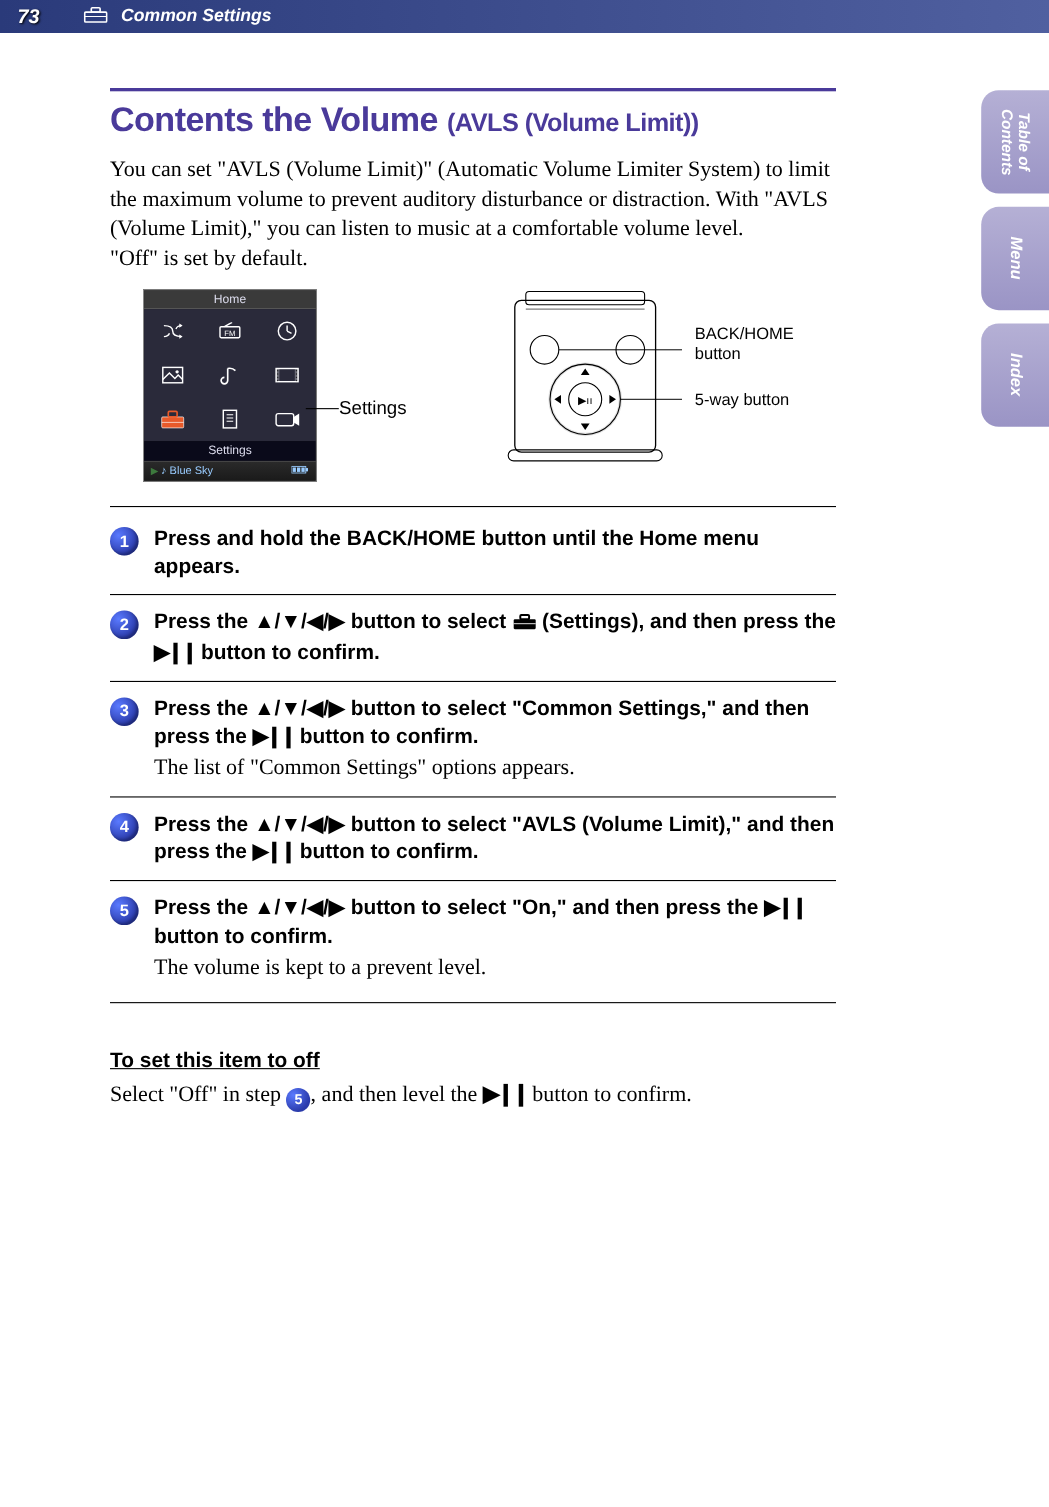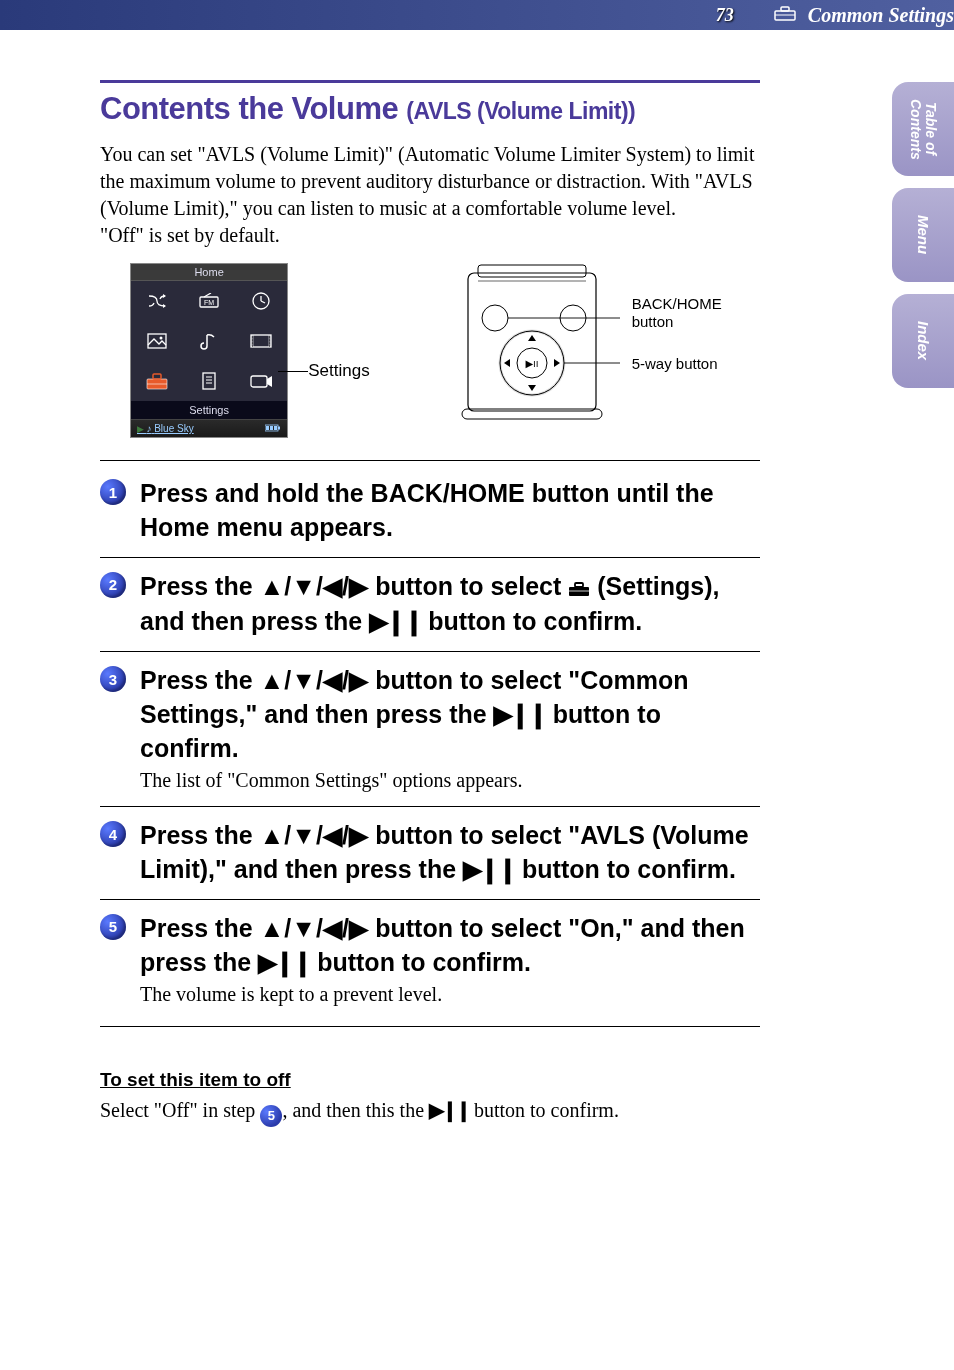--- a/index.html
+++ b/index.html
@@ -11,35 +11,34 @@
     position: relative;
     overflow: hidden;
   }
   .topbar {
     height: 30px;
     background: linear-gradient(to right, #2a3a7a 0%, #5060a0 100%);
     display: flex;
     align-items: center;
     padding-left: 16px;
     color: #fff;
-    font-family: Liberation Serif, serif;
-    justify-content: flex-end;
+    font-family: Liberation Sans, sans-serif;
   }
   .topbar .pagenum {
     font-size: 18px;
     font-weight: bold;
     font-style: italic;
     text-shadow: 1px 1px 2px #000;
     margin-right: 40px;
   }
   .topbar .toolbox-icon {
     margin-right: 12px;
   }
   .topbar .section-name {
-    font-size: 20px;
+    font-size: 16px;
     font-style: italic;
     font-weight: bold;
   }
   .content {
     padding: 50px 70px 20px 100px;
     width: 830px;
   }
   .purple-rule {
     height: 3px;
     background: #4a3a9a;
@@ -106,21 +105,20 @@
   }
   .sm-now {
     background: linear-gradient(to bottom, #2a2a2a, #1a1a1a);
     color: #9cf;
     font-size: 10px;
     padding: 3px 6px;
     display: flex;
     align-items: center;
     justify-content: space-between;
     border-top: 1px solid #444;
-    text-decoration: underline;
   }
   .settings-pointer {
     font-family: Arial, sans-serif;
     font-size: 17px;
     position: relative;
     margin-top: 98px;
   }
   .pointer-line {
     position: absolute;
     left: -30px;
@@ -173,21 +171,21 @@
     justify-content: center;
     margin-top: 2px;
     box-shadow: inset -2px -2px 3px rgba(0,0,0,0.3);
   }
   .step-body {
     flex: 1;
   }
   .step-action {
     font-family: Arial, sans-serif;
     font-weight: 700;
-    font-size: 25px;
+    font-size: 19px;
     line-height: 1.35;
   }
   .step-note {
     font-size: 20px;
     line-height: 1.35;
     margin-top: 2px;
   }
   .arrows {
     font-family: Arial, sans-serif;
   }
@@ -463,17 +461,17 @@
         </div>
         <div class="step-note">The volume is kept to a prevent level.</div>
       </div>
     </div>
 
   </div>
 
   <div class="subsection">
     <h3>To set this item to off</h3>
     <p>
-      <span>Select "Off" in step </span><span class="inline-bullet">5</span><span>, and then this the </span><span class="playpause" style="font-weight:900;">▶❙❙</span><span> button to confirm.</span>
+      <span>Select "Off" in step </span><span class="inline-bullet">5</span><span>, and then level the </span><span class="playpause" style="font-weight:900;">▶❙❙</span><span> button to confirm.</span>
     </p>
   </div>
 
 </div>
 
 </body></html>

